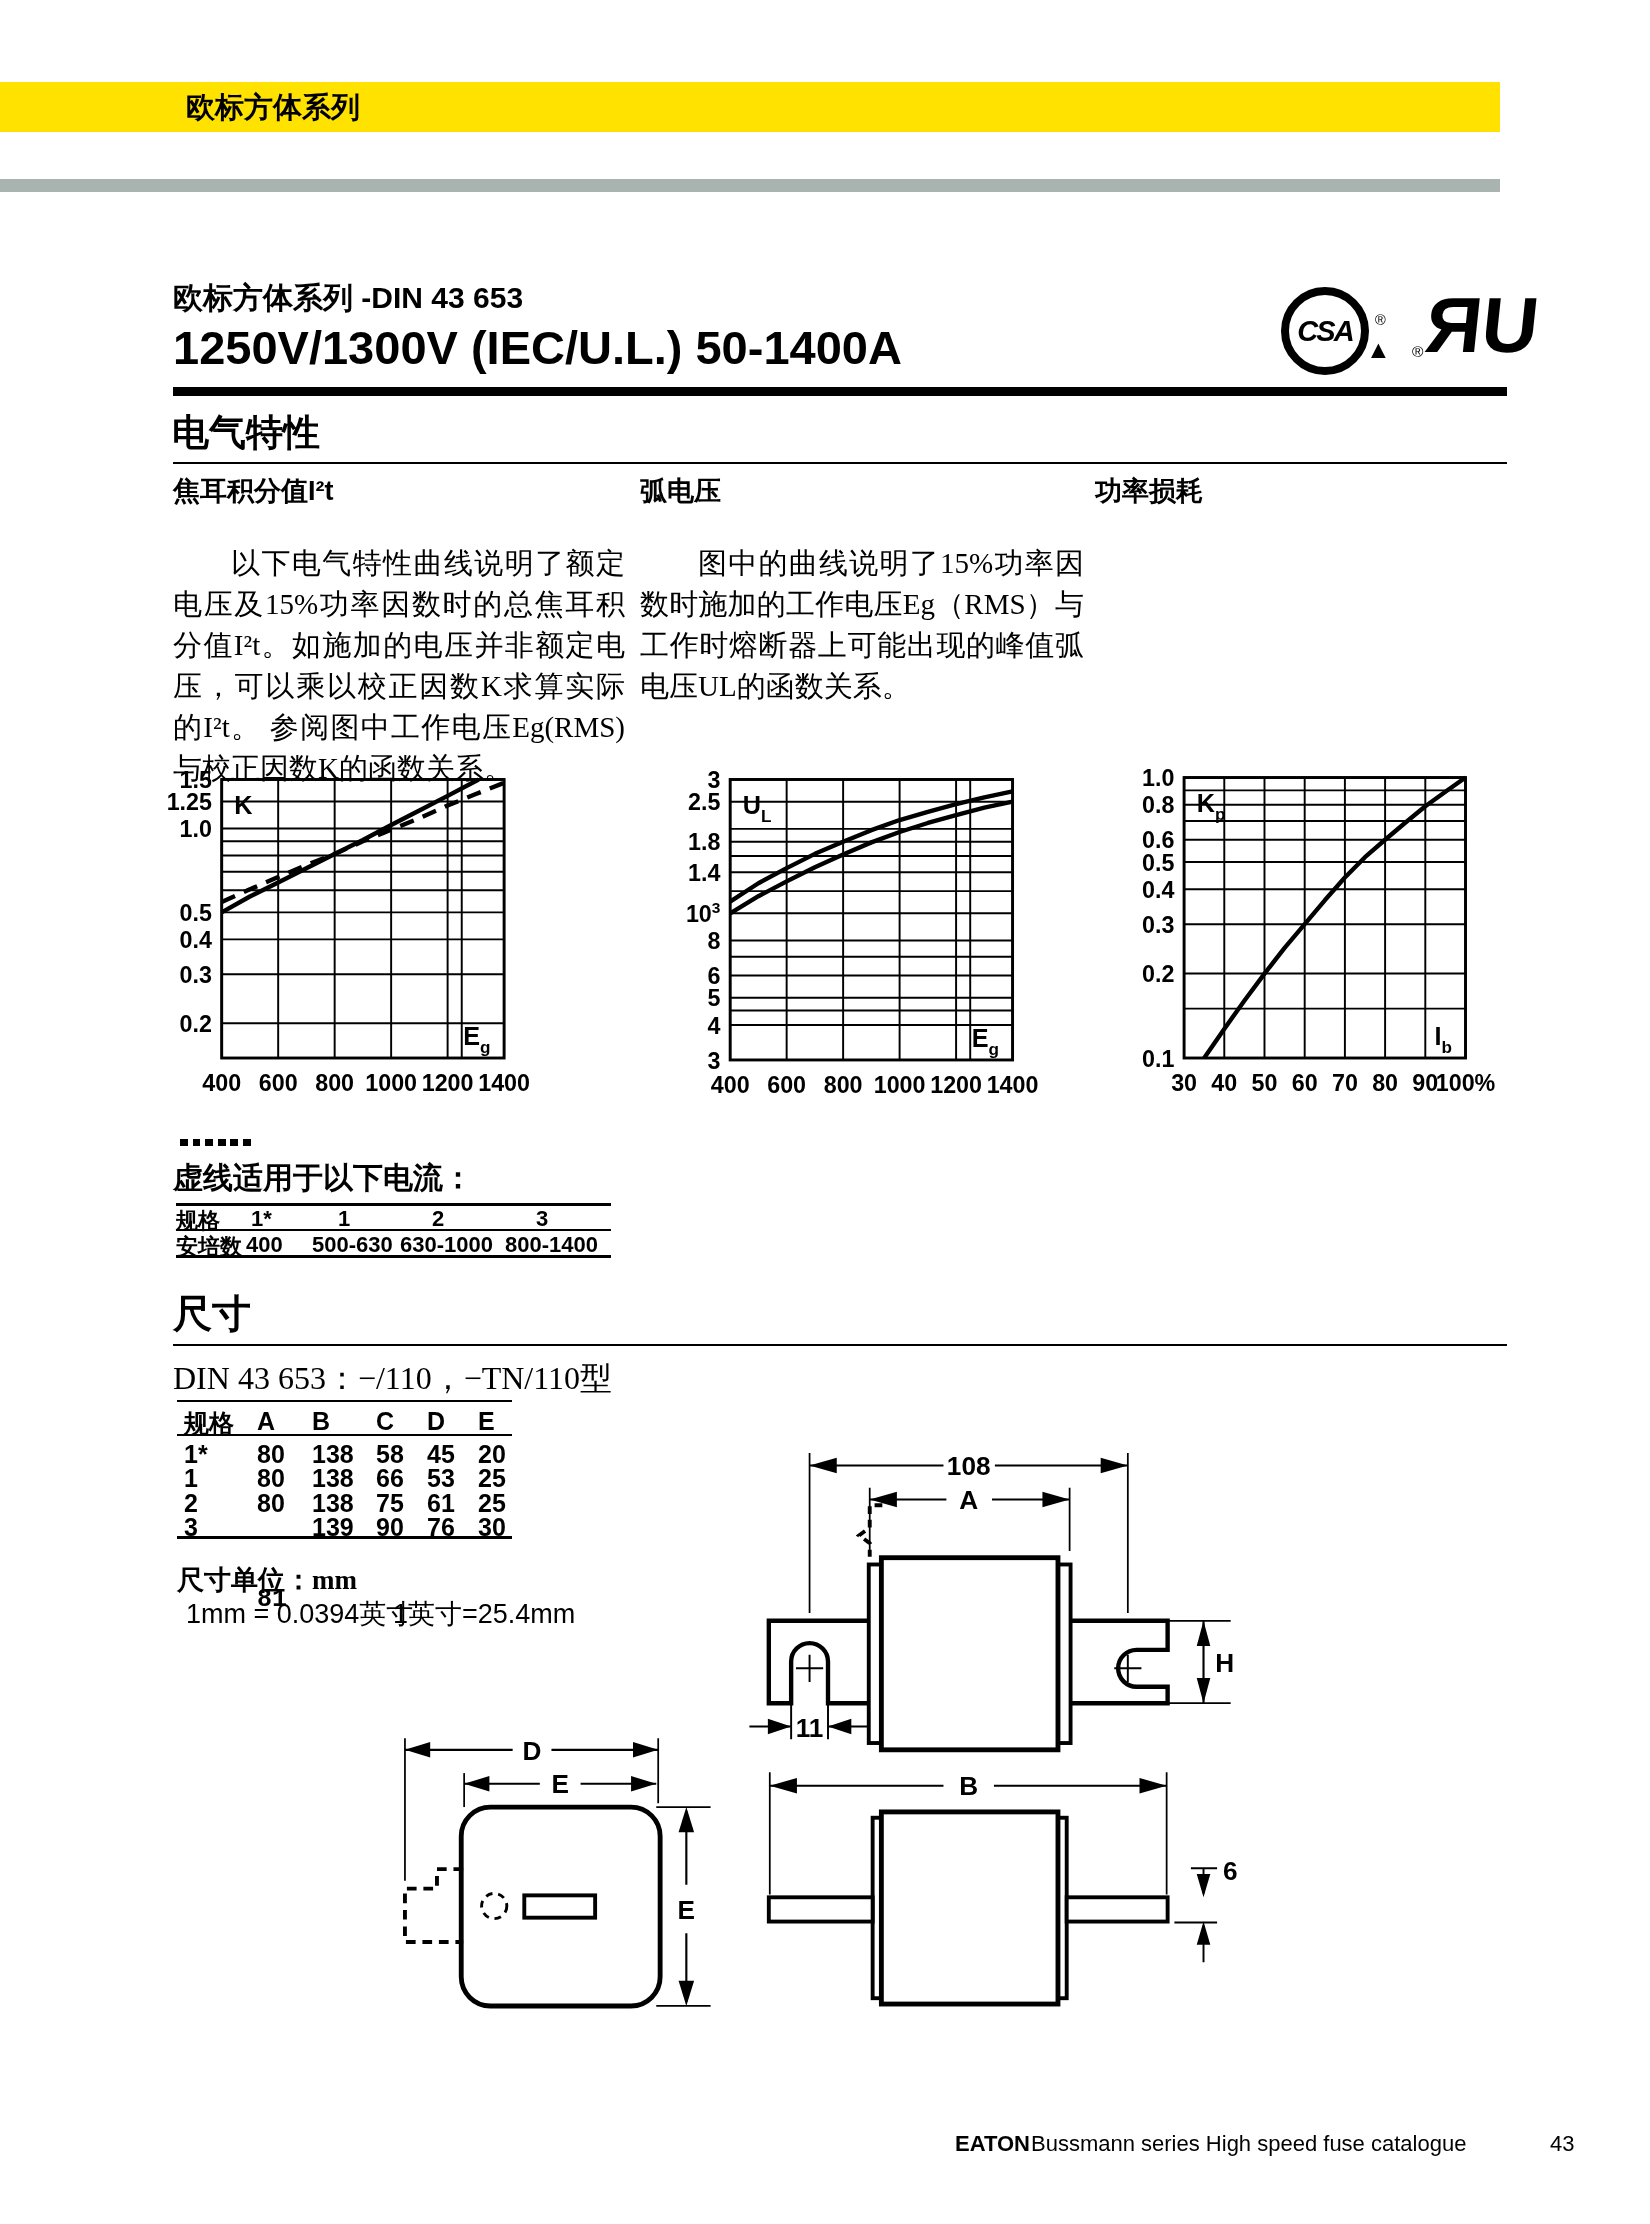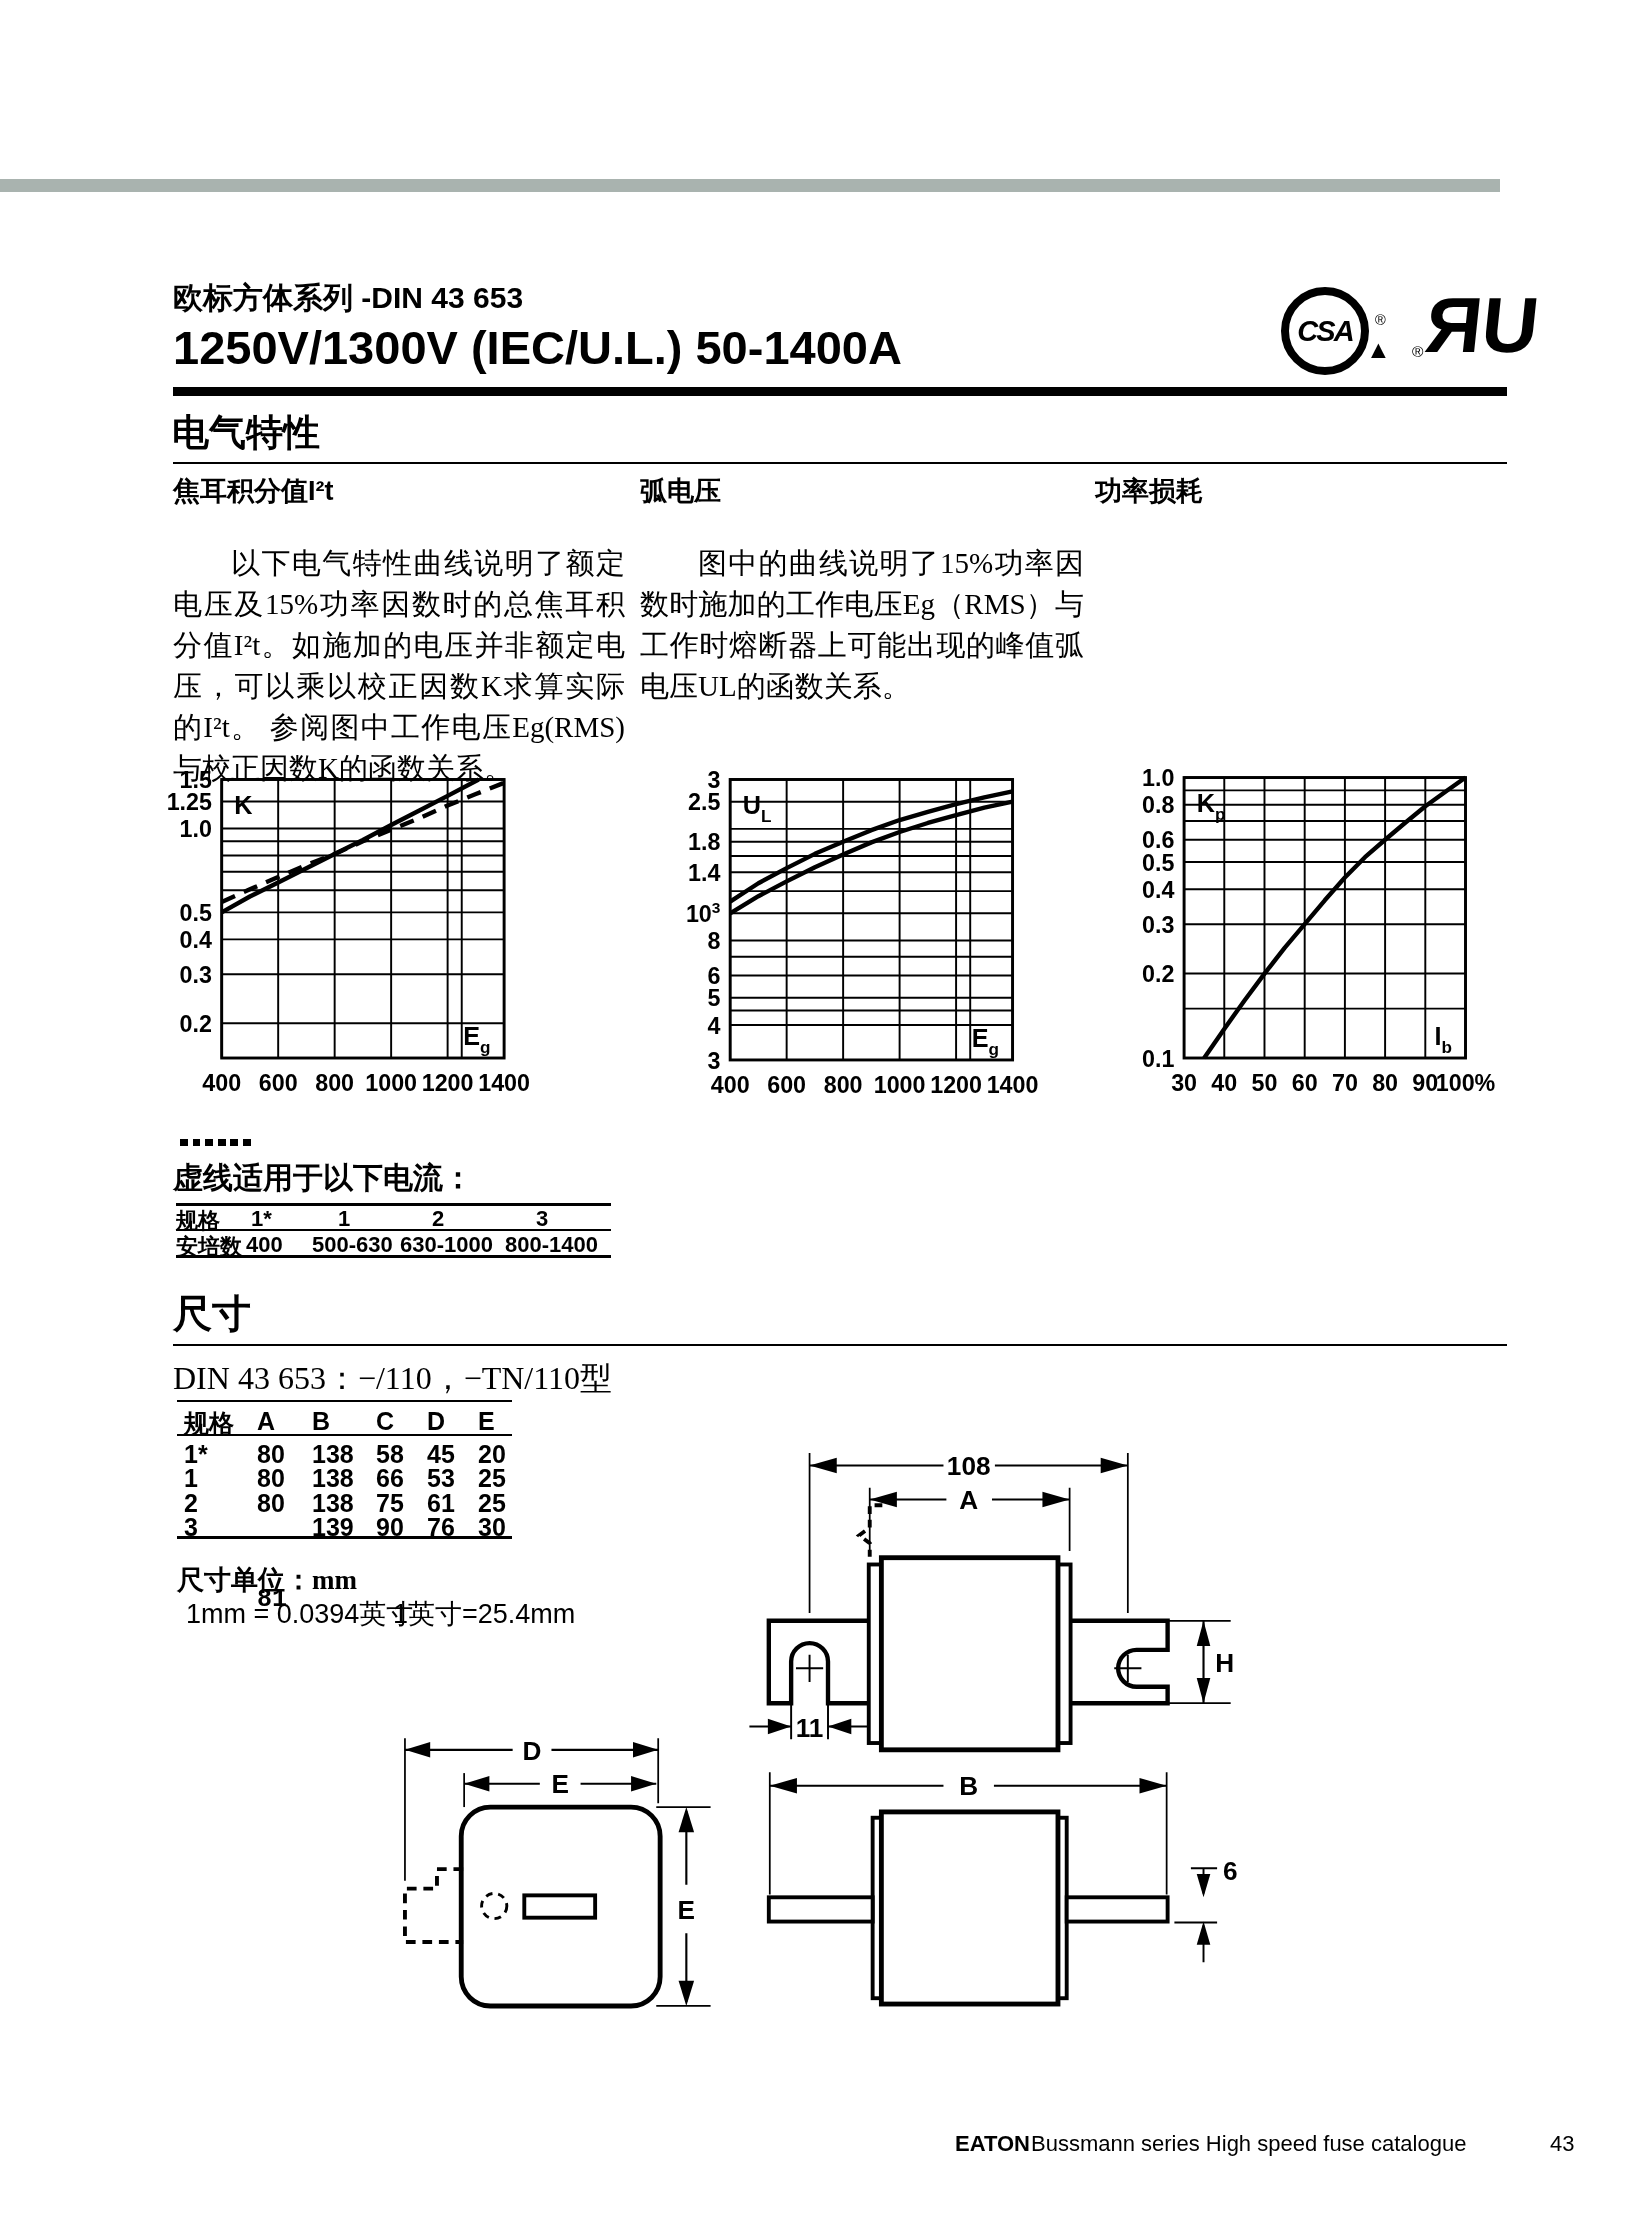--- a/index.html
+++ b/index.html
@@ -35,20 +35,23 @@
   .ul-reg{position:absolute;left:0;top:64px;font-size:15.5px;}
   svg text{font-family:"Liberation Sans",sans-serif;}
   .dim-label{font-size:27px;font-weight:bold;text-anchor:middle;}
   .dim-label-start{font-size:27px;font-weight:bold;text-anchor:start;}
 </style>
 </head>
 <body>
 
 <div class="page">
 
+  <div class="yellow-bar">
+    <span>欧标方体系列</span>
+  </div>
   <div class="gray-bar"></div>
 
   <div class="subtitle">欧标方体系列 -DIN 43 653</div>
   <div class="main-title">1250V/1300V (IEC/U.L.)  50-1400A</div>
 
   <div class="csa-logo">
     <div class="csa-circle">CSA</div>
     <div class="csa-reg">®</div>
     <div class="csa-tri">▲</div>
   </div>

